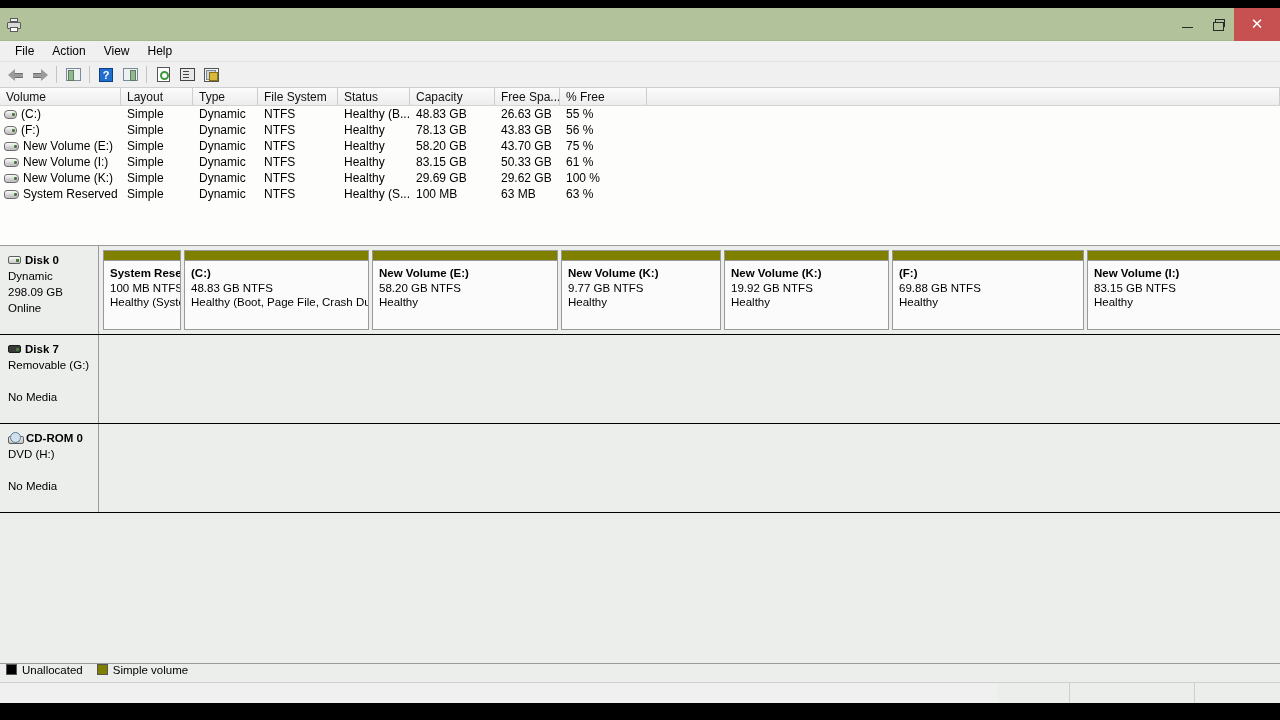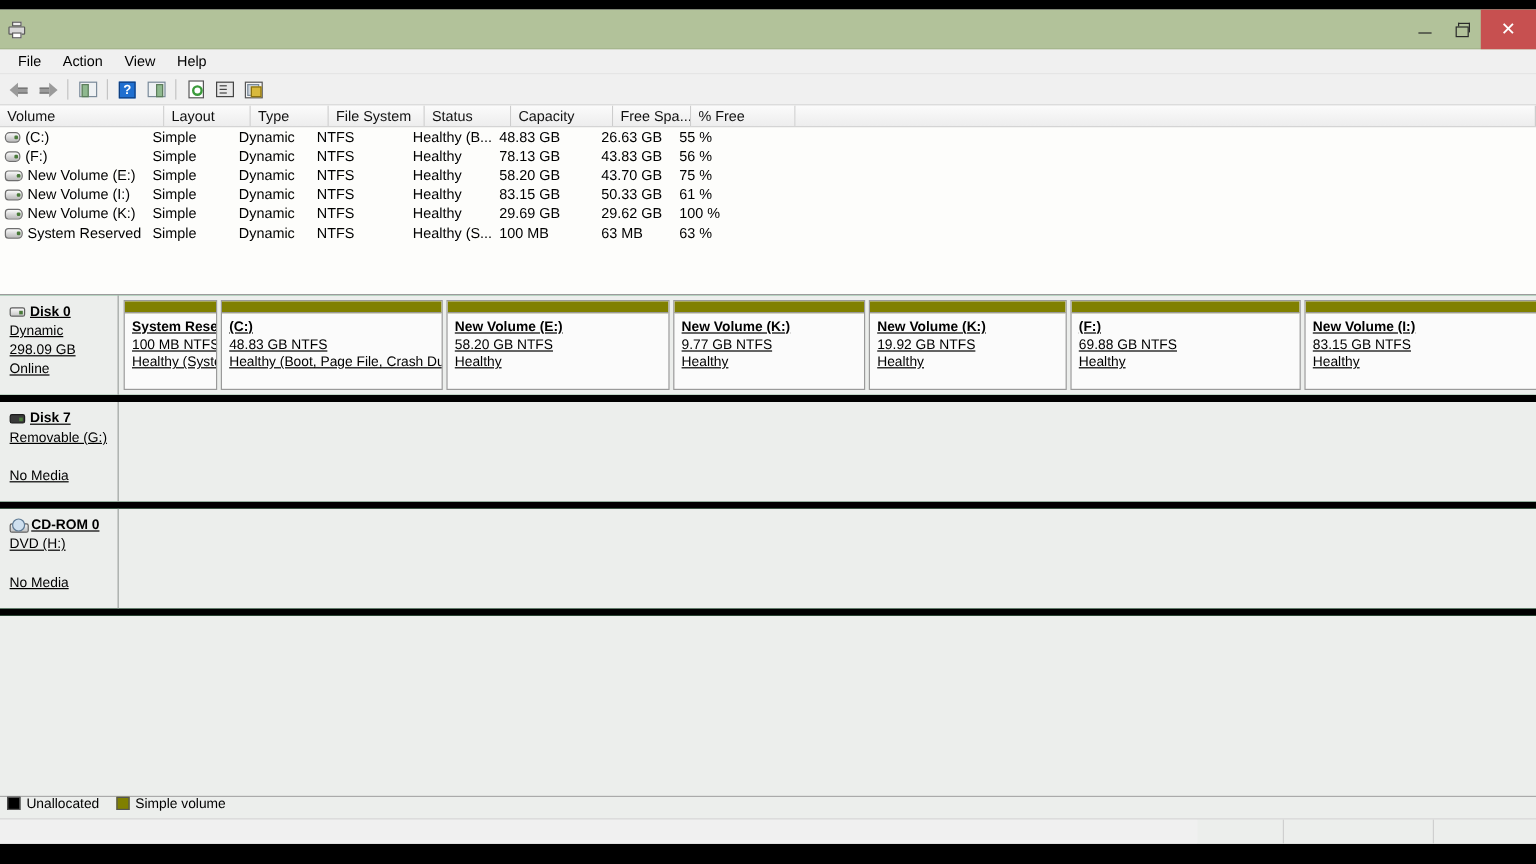--- a/index.html
+++ b/index.html
@@ -220,23 +220,22 @@
 
   
   #graph-pane {
     flex: 1;
     background: #eceeec;
     position: relative;
     overflow: hidden;
   }
   .disk-row {
     display: flex;
-    border-bottom: 6px solid #000000;
-    background: #15803d;
-    text-decoration: underline;
+    border-bottom: 1px solid #000000;
+    background: #a21caf;
   }
   .disk-info {
     width: 99px; flex: 0 0 99px;
     background: #eceeec;
     border-right: 1px solid #9a9a9a;
     padding: 6px 0 4px 8px;
     font-size: 11.5px; color: #000; line-height: 16px;
   }
   .disk-title { font-weight: bold; display: flex; align-items: center; gap: 4px; }
   .disk-glyph {
@@ -403,21 +402,21 @@
     <div class="tb-btn">
       <div class="props-ico"></div>
     </div>
     <div class="tb-btn">
       <div class="rescan-ico"></div>
     </div>
   </div>
 
   <div id="vol-list">
     <div id="vol-header">
-      <div class="vh" style="width:137px">Volume</div>
+      <div class="vh" style="width:121px">Volume</div>
       <div class="vh" style="width:72px">Layout</div>
       <div class="vh" style="width:65px">Type</div>
       <div class="vh" style="width:80px">File System</div>
       <div class="vh" style="width:72px">Status</div>
       <div class="vh" style="width:85px">Capacity</div>
       <div class="vh" style="width:65px">Free Spa...</div>
       <div class="vh" style="width:87px">% Free</div>
       <div class="vh" style="flex:1"></div>
     </div>
     <div id="vol-body">

